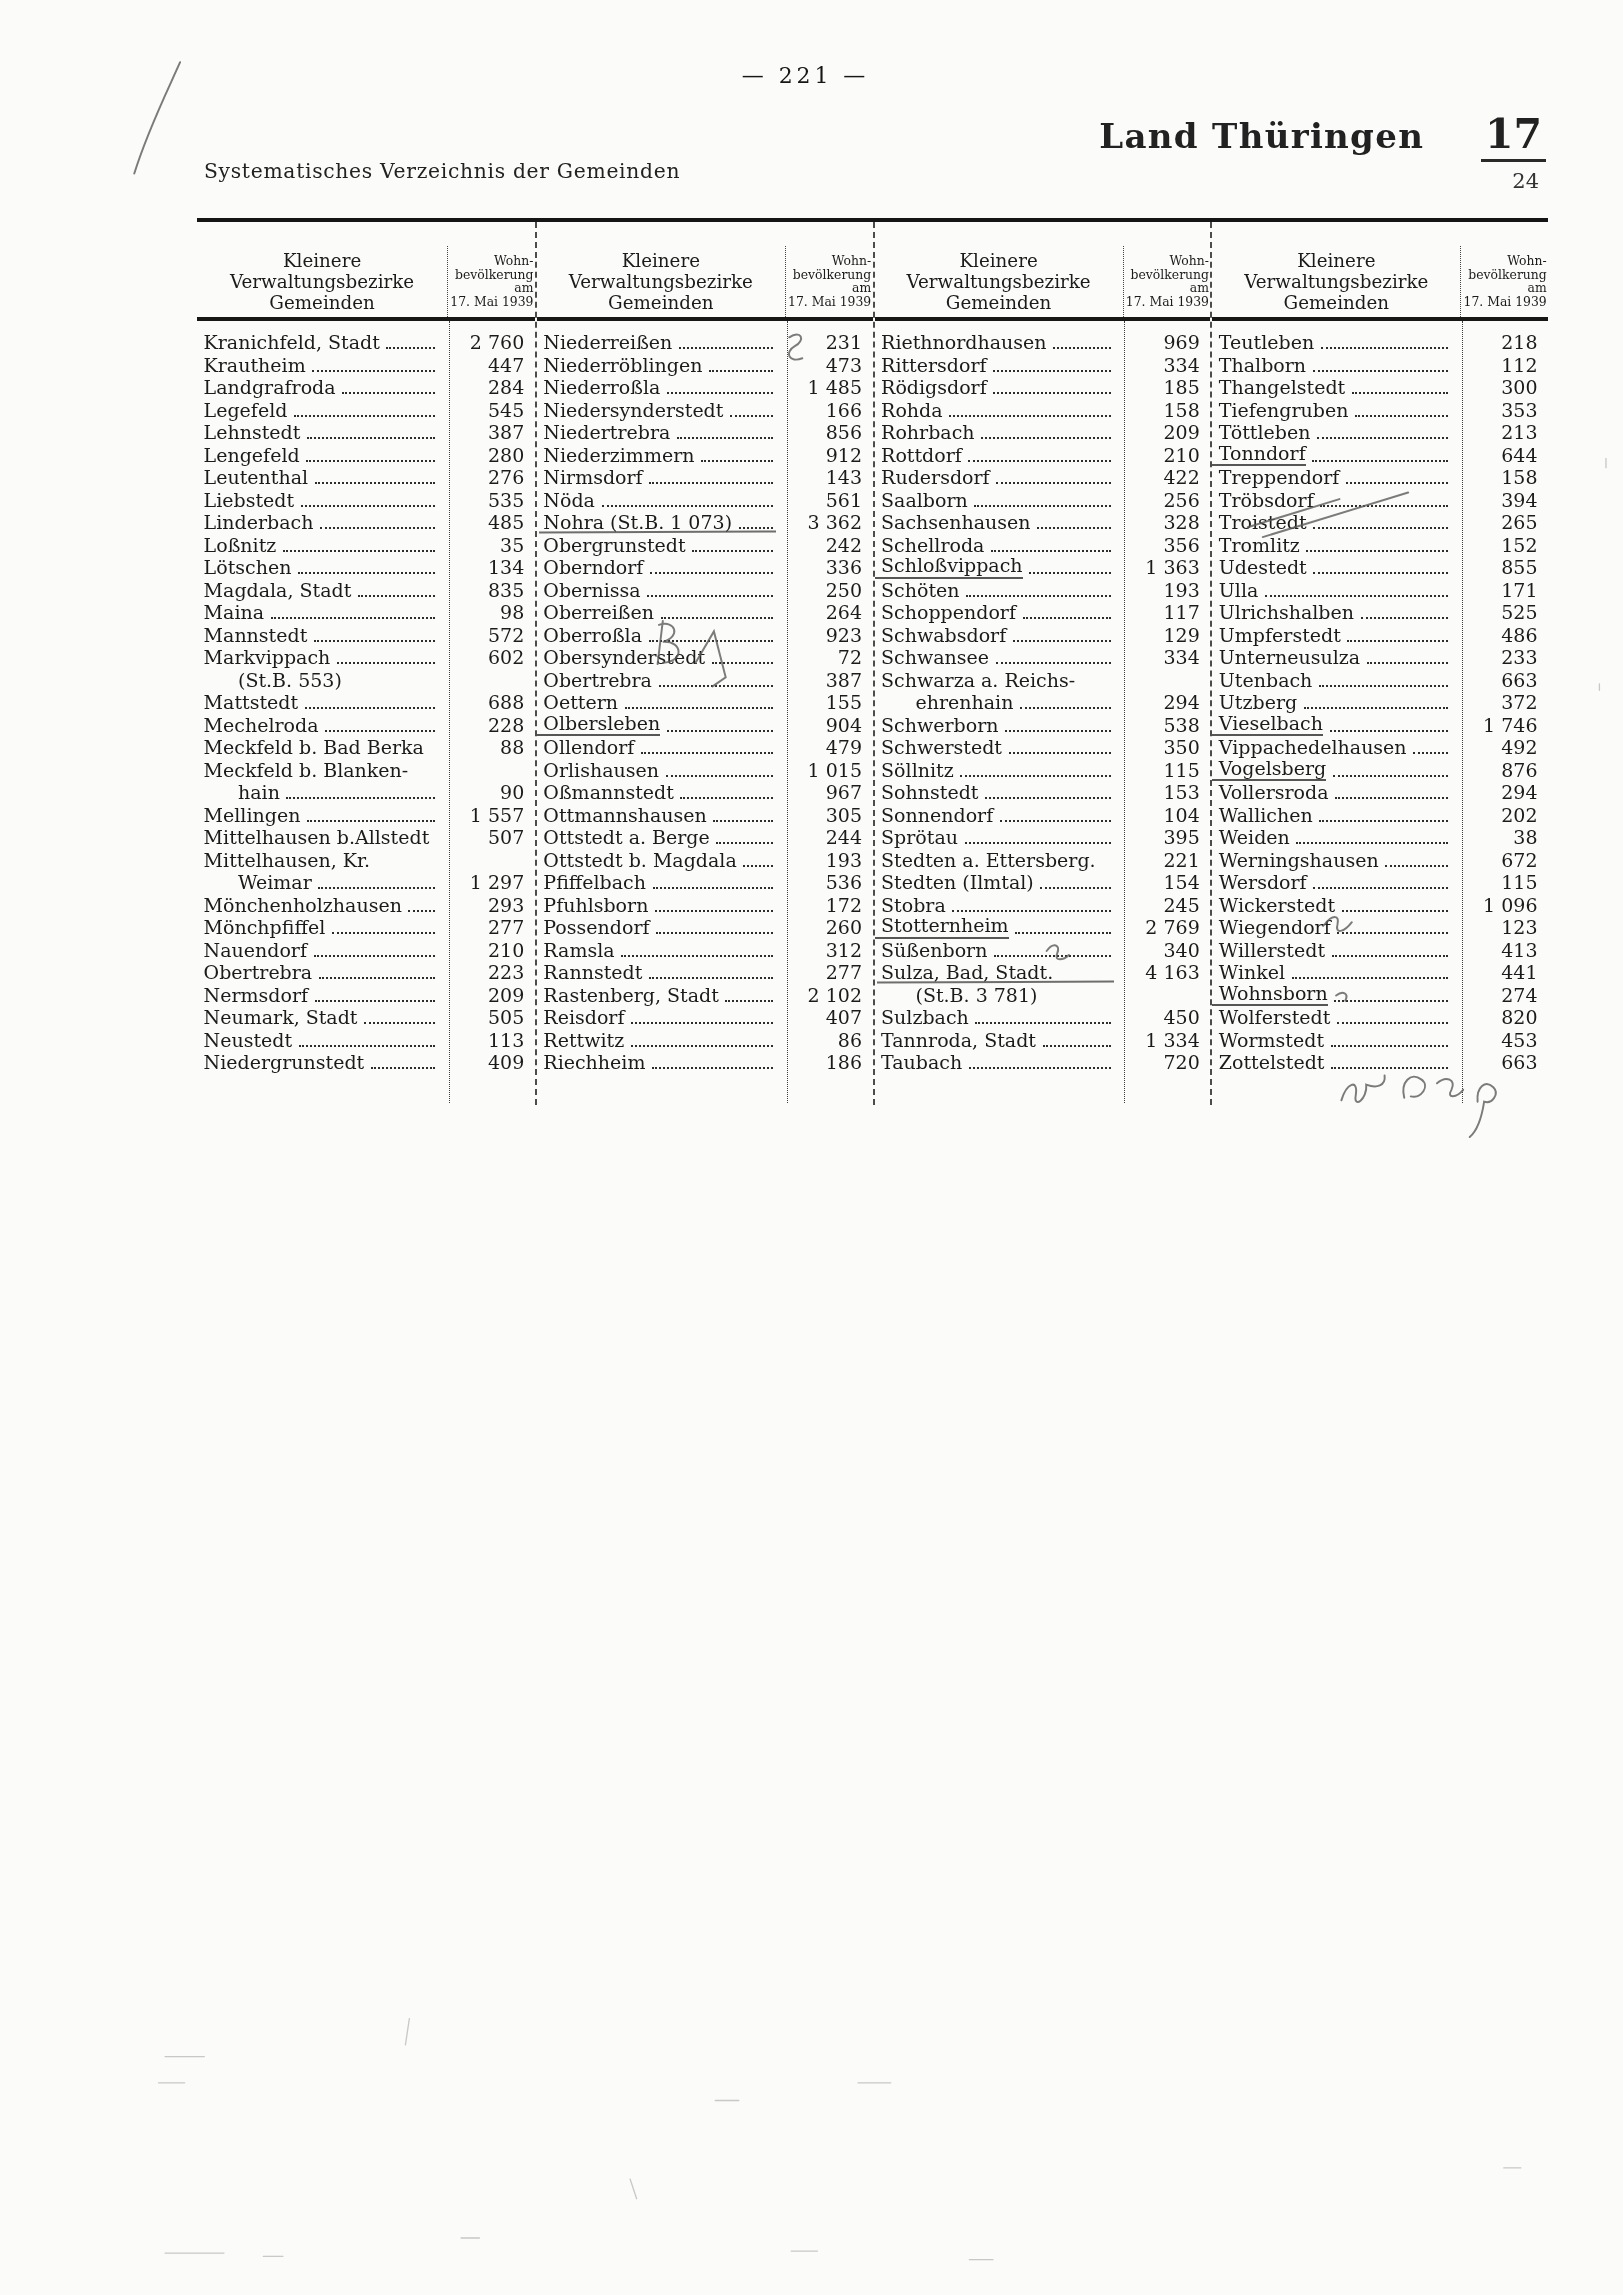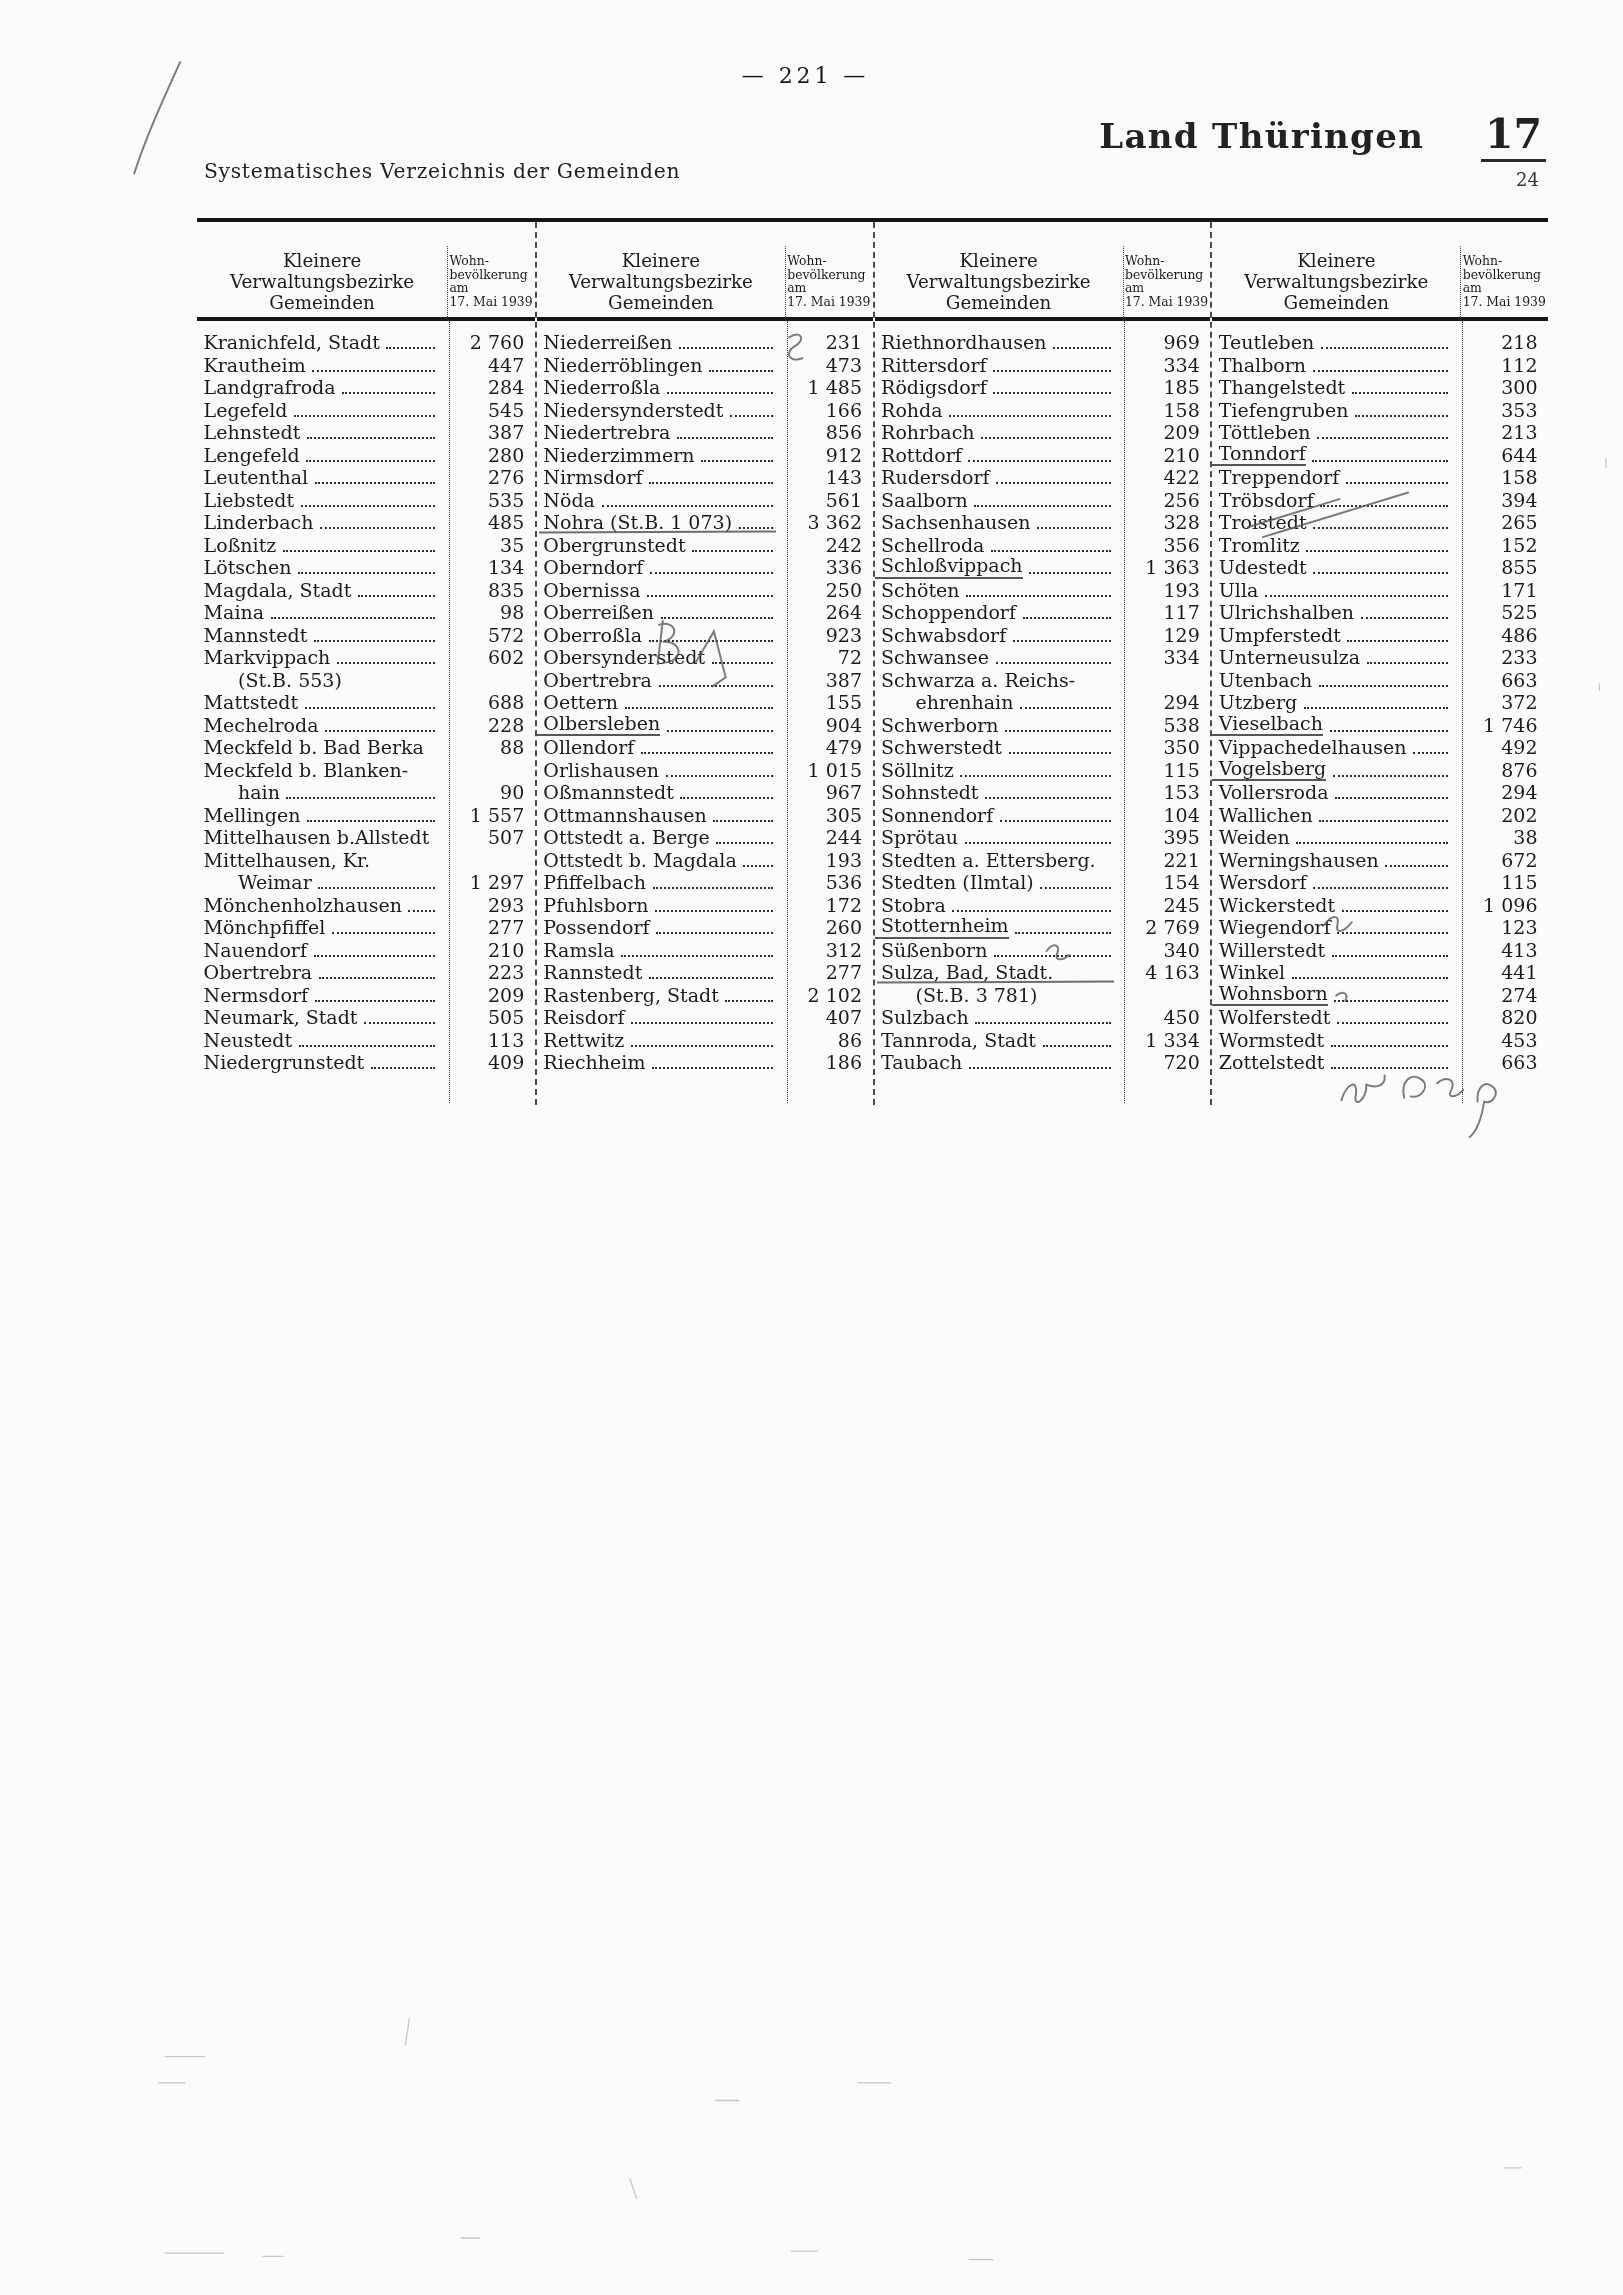--- a/index.html
+++ b/index.html
@@ -7,33 +7,33 @@
        font-family:"DejaVu Serif","Liberation Serif",serif;color:#1b1b1b;
        -webkit-font-smoothing:antialiased;}
   #page{position:absolute;inset:0;overflow:hidden;}
 
   .pagenum{position:absolute;top:63px;left:0;right:12px;text-align:center;
            font-size:22px;letter-spacing:3.9px;color:#161616;}
 
   .landhead{position:absolute;top:110px;right:77px;display:flex;align-items:baseline;gap:17px;}
   .landhead .t{font-size:34px;font-weight:bold;letter-spacing:1.3px;color:#222;}
   .landhead .n{font-size:41px;font-weight:bold;border-bottom:3.9px solid #2a2a2a;padding:0 3.9px 1.3px 3.9px;color:#222;margin-left:40px;}
-  .landsub{position:absolute;top:169px;right:84px;font-size:18px;color:#333;}
+  .landsub{position:absolute;top:169px;right:84px;font-size:21px;color:#333;}
 
   .subtitle{position:absolute;top:159px;left:204px;font-size:20.3px;color:#222;letter-spacing:0.7px;}
 
   #tbl{position:absolute;left:197px;top:218px;width:1351px;border-top:4.6px solid #151515;
        display:grid;grid-template-columns:repeat(4,1fr);}
   .group{display:flex;flex-direction:column;padding-bottom:31px;}
   .group + .group{border-left:2px dashed #4c4c4c;}
   .ghead{display:flex;border-bottom:4.6px solid #171717;min-height:68px;margin-top:24px;}
   .ghead .gl{flex:1;display:flex;flex-direction:column;justify-content:center;text-align:center;
              font-size:18.3px;line-height:21px;padding:3.9px 1.3px;}
   .ghead .gr{width:84px;border-left:1.3px dotted #444;display:flex;flex-direction:column;
-             justify-content:center;text-align:left;font-size:12.4px;line-height:13.8px;padding:2.6px 1.3px;}
+             justify-content:center;text-align:right;font-size:12.4px;line-height:13.8px;padding:2.6px 1.3px;}
   .rows{position:relative;padding-top:10.5px;}
   .vline{position:absolute;top:0;bottom:-29px;right:85px;border-left:1.3px dotted #3d3d3d;}
   .row{display:flex;align-items:flex-end;height:22.5px;position:relative;font-size:19px;}
   .row .nm{padding-left:6.6px;line-height:21.6px;white-space:nowrap;}
   .row.ind .nm{padding-left:41px;}
   .row .ld{flex:1;height:17.7px;border-bottom:2px dotted #2d2d2d;margin:0 5.2px 4.6px 6.6px;min-width:5.2px;}
   .row .sp{flex:1;}
   .row .vl{width:84px;text-align:right;padding-right:10.5px;line-height:21.6px;white-space:nowrap;}
   .u .nm{border-bottom:2px solid rgba(45,45,45,.8);}
   .urow::after{content:"";position:absolute;left:2.6px;right:96px;bottom:0.7px;

